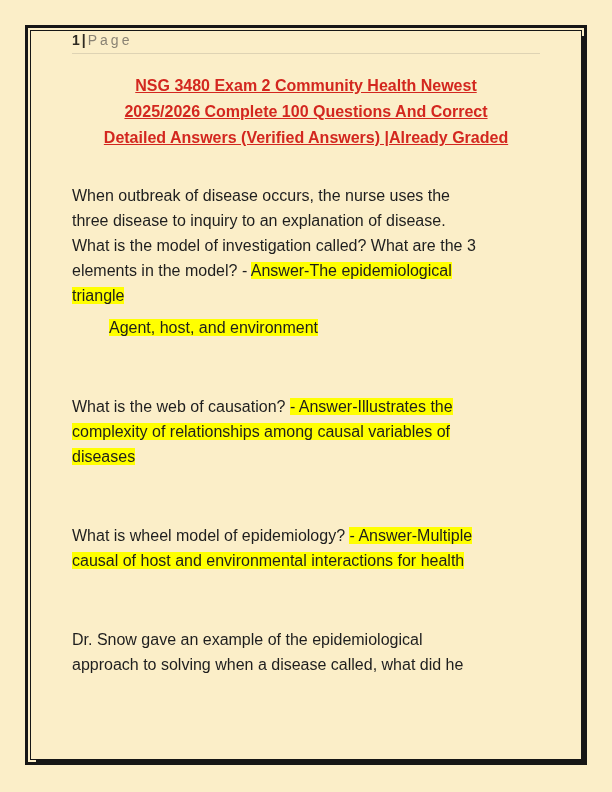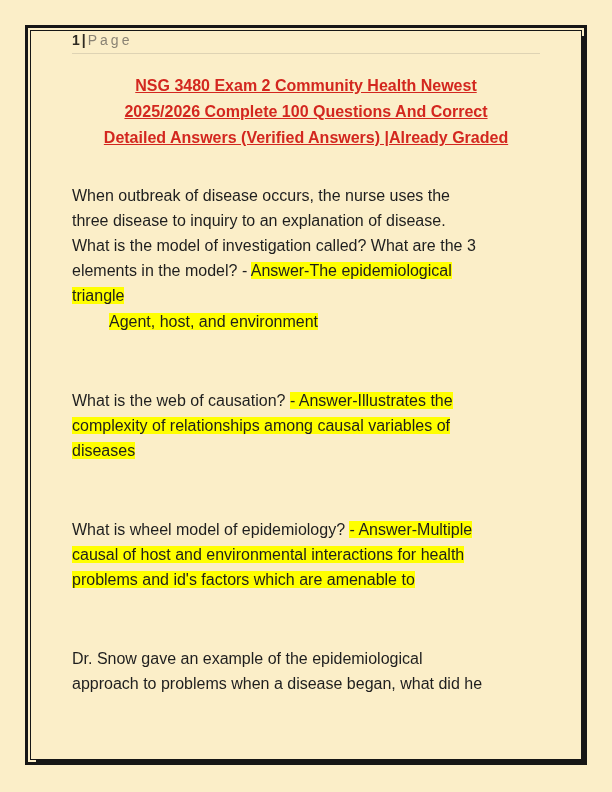--- a/index.html
+++ b/index.html
@@ -67,21 +67,21 @@
     text-decoration: underline;
   }
   .title-line { white-space: nowrap; }
   .doc-body {
     margin-top: 32px;
     font-size: 16px;
     line-height: 25px;
     color: var(--text);
   }
   .para { margin: 0; }
-  .gap-sm { margin-top: 1px; padding-left: 37px; }
+  .gap-sm { margin-top: 7px; padding-left: 37px; }
   .gap-lg { margin-top: 54px; }
   .line { white-space: pre; }
   .hl {
     background: var(--highlight);
   }
 </style>
 </head>
 <body>
 
 <div class="page-frame"></div>
@@ -112,22 +112,21 @@
 
     <div class="para gap-lg">
       <div class="line"><span>What is the web of causation? </span><span class="hl">- Answer-Illustrates the</span></div>
       <div class="line"><span class="hl">complexity of relationships among causal variables of</span></div>
       <div class="line"><span class="hl">diseases</span></div>
     </div>
 
     <div class="para gap-lg">
       <div class="line"><span>What is wheel model of epidemiology? </span><span class="hl">- Answer-Multiple</span></div>
       <div class="line"><span class="hl">causal of host and environmental interactions for health</span></div>
-      <div class="line"><span class="hl">problems and id's factors which are amenable to</span></div>
     </div>
 
     <div class="para gap-lg">
       <div class="line"><span>Dr. Snow gave an example of the epidemiological</span></div>
-      <div class="line"><span>approach to problems when a disease began, what did he</span></div>
+      <div class="line"><span>approach to solving when a disease called, what did he</span></div>
     </div>
 
   </div>
 </div>
 
 </body></html>

